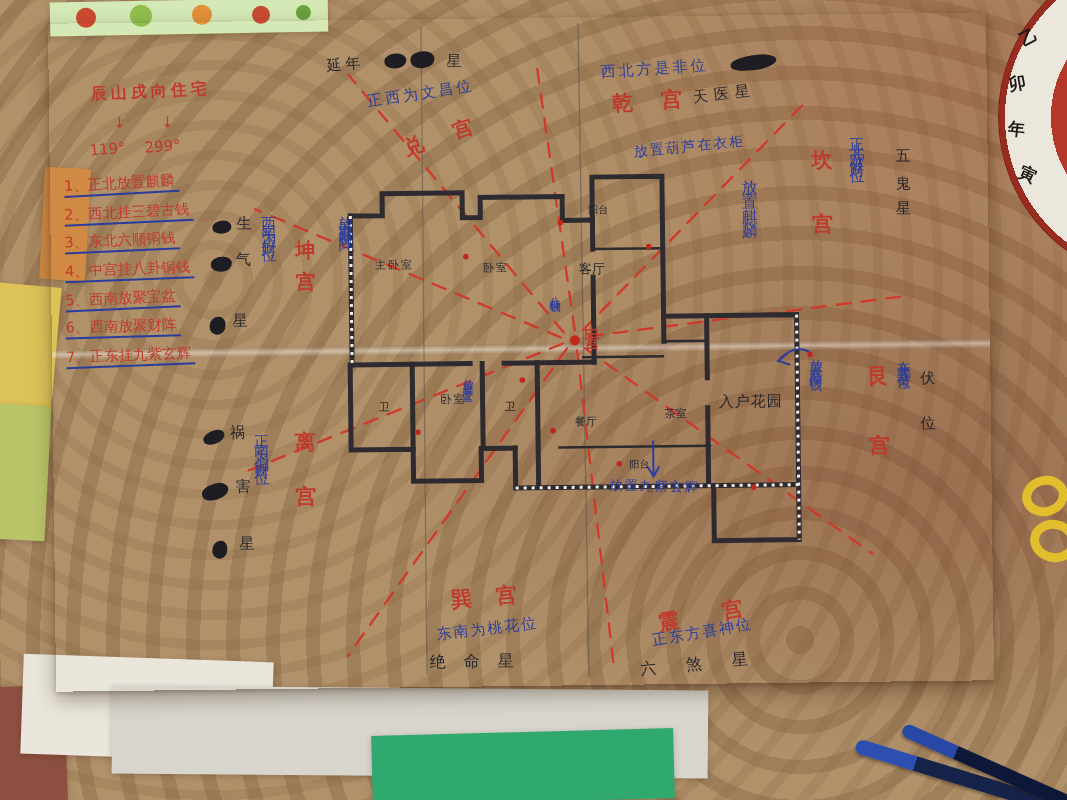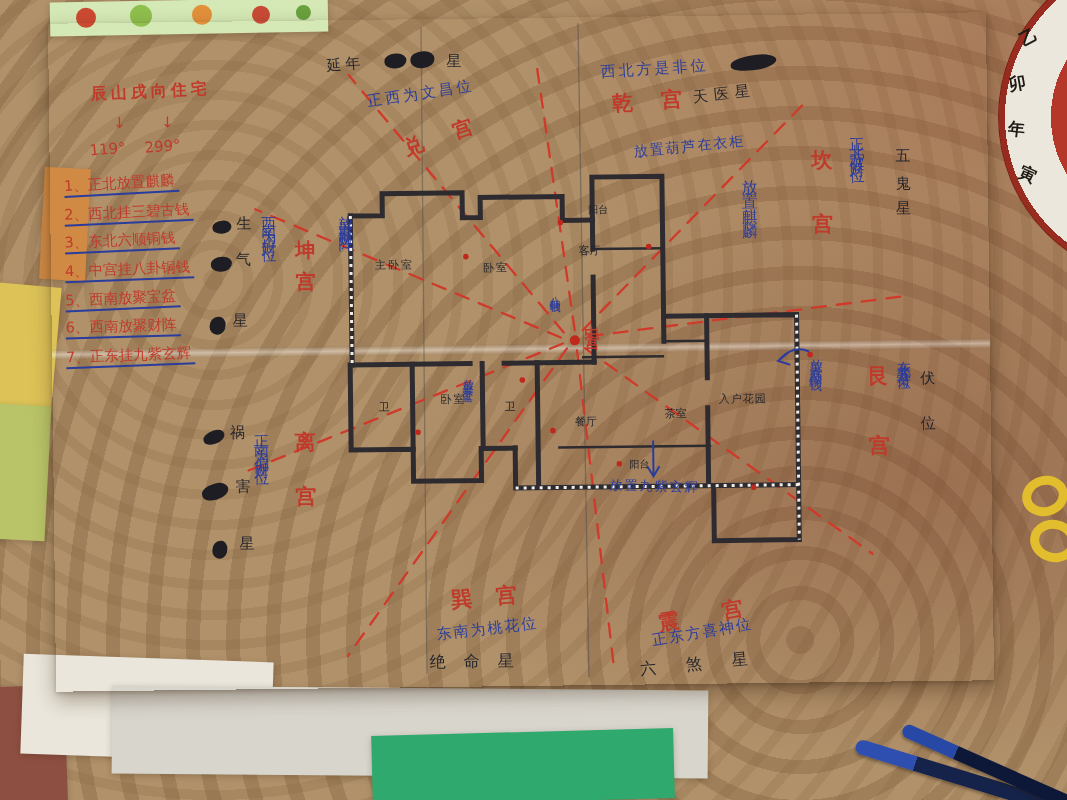--- a/index.html
+++ b/index.html
@@ -206,27 +206,27 @@
     <div class="txt black" style="left:584px;top:638px;font-size:16px;letter-spacing:30px;transform:rotate(-5deg);">六煞星</div>
 
     <div class="txt red vert" style="left:531px;top:296px;font-size:15px;letter-spacing:8px;font-weight:600;">中宫</div>
     <div class="txt blue vert" style="left:496px;top:270px;font-size:11px;letter-spacing:2px;">八卦铜钱</div>
     <div class="txt blue vert" style="left:409px;top:352px;font-size:11px;letter-spacing:3px;transform:rotate(5deg);">放置聚宝盆</div>
     <div class="txt blue" style="left:556px;top:463px;font-size:13px;letter-spacing:2px;transform:rotate(2deg);">放置九紫玄辉</div>
 
     <span class="txt black" style="left:324px;top:240px;font-size:11px;letter-spacing:2px;">主卧室</span>
     <span class="txt black" style="left:432px;top:244px;font-size:11px;letter-spacing:2px;">卧室</span>
     <span class="txt black" style="left:538px;top:187px;font-size:10px;">阳台</span>
-    <span class="txt black" style="left:528px;top:228px;font-size:11px;">客厅</span>
+    <span class="txt black" style="left:528px;top:245px;font-size:13px;">客厅</span>
     <span class="txt black" style="left:326px;top:382px;font-size:11px;">卫</span>
     <span class="txt black" style="left:388px;top:375px;font-size:11px;letter-spacing:2px;">卧室</span>
     <span class="txt black" style="left:452px;top:383px;font-size:11px;">卫</span>
     <span class="txt black" style="left:522px;top:399px;font-size:11px;">餐厅</span>
     <span class="txt black" style="left:612px;top:392px;font-size:11px;">茶室</span>
-    <span class="txt black" style="left:666px;top:378px;font-size:11px;letter-spacing:1px;">入户花园</span>
+    <span class="txt black" style="left:666px;top:378px;font-size:15px;letter-spacing:1px;">入户花园</span>
     <span class="txt black" style="left:576px;top:442px;font-size:10px;">阳台</span>
   </div>
 
   <div class="pen" style="left:856px;top:738px;width:240px;transform:rotate(17deg);
               background:linear-gradient(90deg,#2e4faf 0 62px,#15234a 62px);"></div>
   <div class="pen" style="left:903px;top:722px;width:240px;height:14px;transform:rotate(24deg);
               background:linear-gradient(90deg,#2748a5 0 58px,#0d1838 58px);"></div>
 </div>
 
 </body></html>

